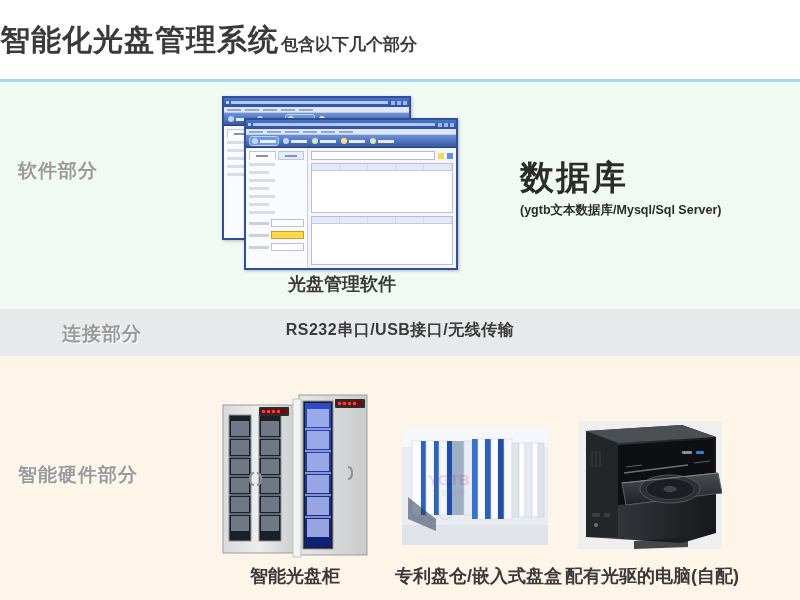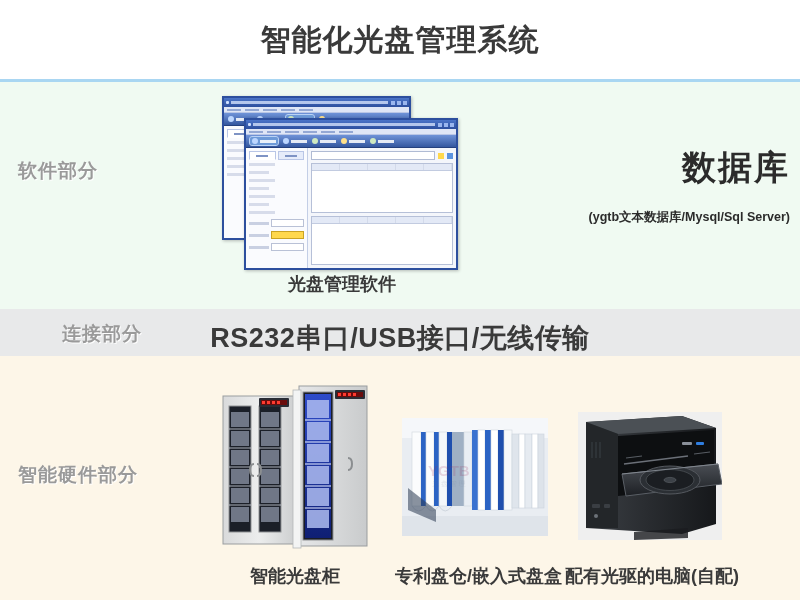--- a/index.html
+++ b/index.html
@@ -8,21 +8,21 @@
     background:#ffffff;
     font-family:"Liberation Sans","DejaVu Sans",sans-serif;
     color:#333;
   }
   .page{position:relative;width:800px;height:600px;}
 
   
   .header{
     position:absolute;left:0;top:0;width:800px;height:80px;
     background:#ffffff;
-    display:flex;align-items:center;justify-content:center;
+    display:flex;align-items:center;justify-content:flex-start;
     box-sizing:border-box;
   }
   .header-inner{display:flex;align-items:baseline;white-space:nowrap;}
   .title-main{
     font-size:30px;font-weight:bold;color:#3a3a3a;letter-spacing:1px;
   }
   .title-sub{
     font-size:17px;font-weight:bold;color:#3a3a3a;margin-left:2px;
   }
   .header-rule{
@@ -41,29 +41,29 @@
     font-size:19px;font-weight:bold;color:#9a9a9a;
     text-shadow:1px 1px 0 rgba(255,255,255,.95);
     letter-spacing:1px;white-space:nowrap;
   }
   .lbl-software{top:158px;}
   .lbl-connection{top:321px;margin-left:44px;}
   .lbl-hardware{top:462px;}
 
   
   .db-block{
-    position:absolute;left:520px;top:148px;width:270px;text-align:right;
+    position:absolute;left:520px;top:158px;width:270px;text-align:left;
   }
   .db-title{font-size:34px;font-weight:bold;color:#2b2b2b;letter-spacing:2px;line-height:1.15;}
-  .db-sub{font-size:12.5px;font-weight:bold;color:#2b2b2b;margin-top:22px;white-space:nowrap;}
+  .db-sub{font-size:12.5px;font-weight:bold;color:#2b2b2b;margin-top:5px;white-space:nowrap;}
 
   
   .conn-text{
     position:absolute;left:0;top:320px;width:800px;text-align:center;
-    font-size:27px;font-weight:bold;color:#3a3a3a;letter-spacing:.5px;
+    font-size:16px;font-weight:bold;color:#3a3a3a;letter-spacing:.5px;
   }
 
   
   .sw-stack{position:absolute;left:222px;top:96px;width:232px;height:170px;}
   .win{
     position:absolute;border:2px solid #2d4f9e;background:#eef1f8;
     box-shadow:1px 1px 3px rgba(0,0,0,.25);overflow:hidden;
   }
   .win-back{left:0;top:0;width:185px;height:140px;}
   .win-front{left:22px;top:22px;width:210px;height:148px;}
@@ -118,21 +118,21 @@
   .grid{
     flex:1;background:#ffffff;border:1px solid #b6c0d8;
     display:flex;flex-direction:column;
   }
   .grid-head{height:6px;background:#e3e9f6;border-bottom:1px solid #c2cbe0;display:flex;}
   .grid-head i{flex:1;border-right:1px solid #d3daea;display:block;}
   .grid-body{flex:1;background:#ffffff;}
   .grid2{height:34px;}
 
   
-  .hw{position:absolute;}
+  .hw{position:absolute;margin-top:9px;}
   .hw-cabinets{left:215px;top:378px;width:160px;height:178px;}
   .hw-tray{left:402px;top:418px;width:146px;height:118px;}
   .hw-pc{left:578px;top:412px;width:144px;height:128px;}
   .hw svg{display:block;width:100%;height:100%;}
 
   .caption{
     position:absolute;text-align:center;font-size:18px;font-weight:bold;
     color:#3a3a3a;white-space:nowrap;
   }
   .cap-sw{left:232px;top:272px;width:220px;}
@@ -141,20 +141,21 @@
   .cap-pc{left:565px;top:564px;width:172px;}
 </style>
 </head>
 <body>
 
 <div class="page">
 
   <div class="header">
     <div class="header-inner">
       <span class="title-main">智能化光盘管理系统</span>
+      <span class="title-sub">包含以下几个部分</span>
     </div>
   </div>
   <div class="header-rule"></div>
 
   <div class="band band-software"></div>
   <div class="row-label lbl-software">软件部分</div>
 
   <div class="sw-stack">
 
     <div class="win win-back">

